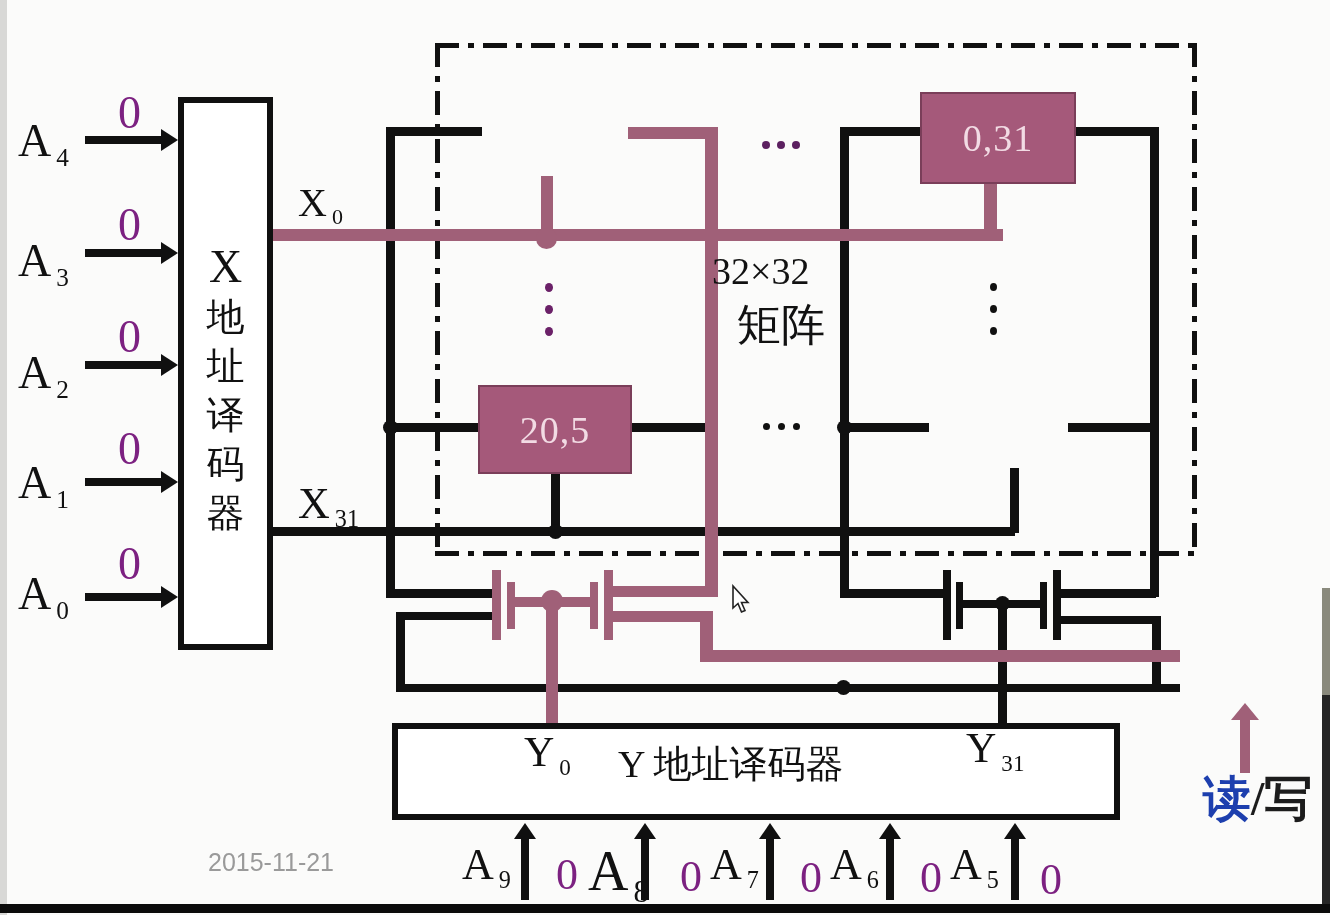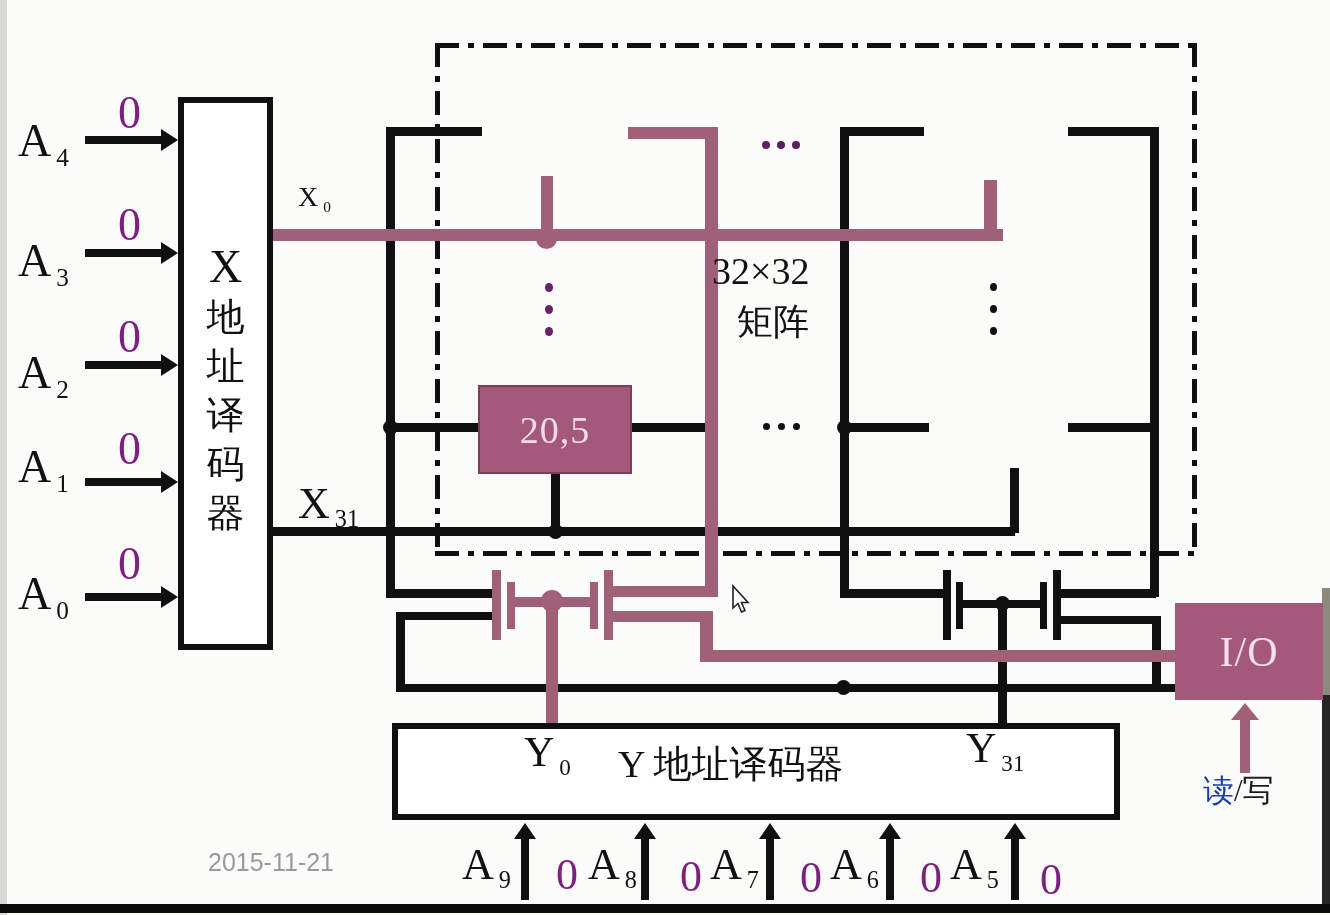--- a/index.html
+++ b/index.html
@@ -93,50 +93,53 @@
   <div class="pplate" style="left:590px;top:582px;width:8px;height:47px;"></div>
   <div class="pplate" style="left:604px;top:570px;width:9px;height:70px;"></div>
   <div class="pwire" style="left:515px;top:597px;width:78px;height:10px;"></div>
   <div class="pdot" style="left:541px;top:590px;width:22px;height:22px;"></div>
   <div class="pwire" style="left:546px;top:601px;width:12px;height:124px;"></div>
   <div class="pwire" style="left:613px;top:586px;width:94px;height:11px;"></div>
   <div class="pwire" style="left:613px;top:611px;width:95px;height:11px;"></div>
   <div class="pwire" style="left:700px;top:611px;width:13px;height:50px;"></div>
   <div class="pwire" style="left:700px;top:650px;width:480px;height:12px;"></div>
 
+  <div class="cell" style="left:920px;top:92px;width:152px;height:88px;background:#a5597a;border:2px solid #7a3e59;color:#f2dbe4;">
+    <span>0,31</span>
+  </div>
   <div class="cell" style="left:478px;top:385px;width:150px;height:85px;background:#a5597a;border:2px solid #7a3e59;color:#f2dbe4;">
     <span>20,5</span>
   </div>
 
   <div class="edot" style="left:762px;top:141px;width:8px;height:8px;background:#5c2060;"></div>
   <div class="edot" style="left:777px;top:141px;width:8px;height:8px;background:#5c2060;"></div>
   <div class="edot" style="left:792px;top:141px;width:8px;height:8px;background:#5c2060;"></div>
   <div class="edot" style="left:763px;top:423px;width:7px;height:7px;background:#101010;"></div>
   <div class="edot" style="left:778px;top:423px;width:7px;height:7px;background:#101010;"></div>
   <div class="edot" style="left:793px;top:423px;width:7px;height:7px;background:#101010;"></div>
   <div class="edot" style="left:545px;top:283px;width:8px;height:9px;background:#6b2168;"></div>
   <div class="edot" style="left:545px;top:305px;width:8px;height:9px;background:#6b2168;"></div>
   <div class="edot" style="left:545px;top:327px;width:8px;height:9px;background:#6b2168;"></div>
   <div class="edot" style="left:990px;top:283px;width:7px;height:8px;background:#101010;"></div>
   <div class="edot" style="left:990px;top:305px;width:7px;height:8px;background:#101010;"></div>
   <div class="edot" style="left:990px;top:327px;width:7px;height:8px;background:#101010;"></div>
 
   <div class="lbl" style="left:712px;top:252px;font-size:38px;">32×32</div>
-  <div class="lbl" style="left:737px;top:304px;font-size:36px;">矩阵</div>
+  <div class="lbl" style="left:737px;top:304px;font-size:44px;">矩阵</div>
 
   <div class="box" style="left:178px;top:97px;width:95px;height:553px;display:flex;flex-direction:column;align-items:center;padding-top:138px;">
     <span class="abs" style="position:static;font-size:46px;line-height:52px;">X</span>
     <span style="font-size:38px;line-height:49px;">地</span>
     <span style="font-size:38px;line-height:49px;">址</span>
     <span style="font-size:38px;line-height:49px;">译</span>
     <span style="font-size:38px;line-height:49px;">码</span>
     <span style="font-size:38px;line-height:49px;">器</span>
   </div>
 
-  <div class="lbl" style="left:298px;top:183px;font-size:28px;">
+  <div class="lbl" style="left:298px;top:183px;font-size:40px;">
     <span>X</span><span class="sub">0</span>
   </div>
   <div class="lbl" style="left:298px;top:482px;font-size:44px;">
     <span>X</span><span class="sub">31</span>
   </div>
 
   <div class="lbl" style="left:18px;top:118px;">
     <span>A</span><span class="sub">4</span></div>
   <div class="zero" style="left:118px;top:90px;">0</div>
   <div class="arrow-shaft" style="left:85px;top:136px;width:78px;height:8px;"></div>
@@ -147,21 +150,21 @@
   <div class="zero" style="left:118px;top:202px;">0</div>
   <div class="arrow-shaft" style="left:85px;top:249px;width:78px;height:8px;"></div>
   <div class="arrow-head-r" style="left:161px;top:242px;"></div>
 
   <div class="lbl" style="left:18px;top:350px;">
     <span>A</span><span class="sub">2</span></div>
   <div class="zero" style="left:118px;top:314px;">0</div>
   <div class="arrow-shaft" style="left:85px;top:361px;width:78px;height:8px;"></div>
   <div class="arrow-head-r" style="left:161px;top:354px;"></div>
 
-  <div class="lbl" style="left:18px;top:444px;">
+  <div class="lbl" style="left:18px;top:460px;">
     <span>A</span><span class="sub">1</span></div>
   <div class="zero" style="left:118px;top:426px;">0</div>
   <div class="arrow-shaft" style="left:85px;top:478px;width:78px;height:8px;"></div>
   <div class="arrow-head-r" style="left:161px;top:471px;"></div>
 
   <div class="lbl" style="left:18px;top:571px;">
     <span>A</span><span class="sub">0</span></div>
   <div class="zero" style="left:118px;top:541px;">0</div>
   <div class="arrow-shaft" style="left:85px;top:593px;width:78px;height:8px;"></div>
   <div class="arrow-head-r" style="left:161px;top:586px;"></div>
@@ -174,21 +177,21 @@
     <span>Y</span><span class="sub">31</span></div>
 
   <div class="arrow-head-u" style="left:514px;top:823px;"></div>
   <div class="arrow-shaft" style="left:521px;top:837px;width:8px;height:63px;"></div>
   <div class="lbl" style="left:462px;top:843px;font-size:44px;">
     <span>A</span><span class="sub">9</span></div>
   <div class="zero" style="left:556px;top:853px;font-size:44px;">0</div>
 
   <div class="arrow-head-u" style="left:634px;top:823px;"></div>
   <div class="arrow-shaft" style="left:641px;top:837px;width:8px;height:63px;"></div>
-  <div class="lbl" style="left:588px;top:843px;font-size:44px;">
+  <div class="lbl" style="left:588px;top:843px;font-size:56px;">
     <span>A</span><span class="sub">8</span></div>
   <div class="zero" style="left:680px;top:855px;font-size:44px;">0</div>
 
   <div class="arrow-head-u" style="left:759px;top:823px;"></div>
   <div class="arrow-shaft" style="left:766px;top:837px;width:8px;height:63px;"></div>
   <div class="lbl" style="left:710px;top:843px;font-size:44px;">
     <span>A</span><span class="sub">7</span></div>
   <div class="zero" style="left:800px;top:856px;font-size:44px;">0</div>
 
   <div class="arrow-head-u" style="left:879px;top:823px;"></div>
@@ -196,28 +199,25 @@
   <div class="lbl" style="left:830px;top:843px;font-size:44px;">
     <span>A</span><span class="sub">6</span></div>
   <div class="zero" style="left:920px;top:856px;font-size:44px;">0</div>
 
   <div class="arrow-head-u" style="left:1004px;top:823px;"></div>
   <div class="arrow-shaft" style="left:1011px;top:837px;width:8px;height:63px;"></div>
   <div class="lbl" style="left:950px;top:843px;font-size:44px;">
     <span>A</span><span class="sub">5</span></div>
   <div class="zero" style="left:1040px;top:858px;font-size:44px;">0</div>
 
-  <div class="cell" style="left:1175px;top:603px;width:148px;height:97px;background:#a5597a;color:#f5dfe9;font-size:42px;">
-    <span>I/O</span>
-  </div>
   <div>
     <div class="abs" style="left:1231px;top:703px;width:0;height:0;border-left:14px solid transparent;border-right:14px solid transparent;border-bottom:17px solid #a06078;"></div>
     <div class="pwire" style="left:1240px;top:717px;width:10px;height:56px;"></div>
   </div>
-  <div class="lbl" style="left:1203px;top:775px;font-size:31px;font-weight:normal;">
+  <div class="lbl" style="left:1203px;top:775px;font-size:48px;font-weight:bold;">
     <span style="color:#1d3fae;">读</span><span style="color:#1c1c1c;">/写</span>
   </div>
 
   <div class="abs" style="left:208px;top:848px;font-family:'Liberation Sans','DejaVu Sans',sans-serif;font-size:25px;color:#9a9a9a;">2015-11-21</div>
 
   <div class="abs" style="left:0;top:904px;width:1330px;height:9px;background:#0b0b0b;"></div>
 
   <svg class="abs" style="left:730px;top:584px;" width="22" height="30" viewBox="0 0 22 30">
     <polygon points="3,2 3,24 8,19.5 11.5,28 15,26.5 11.5,18.5 18,18.5" fill="#ffffff" stroke="#222222" stroke-width="1.6"></polygon>
   </svg>

